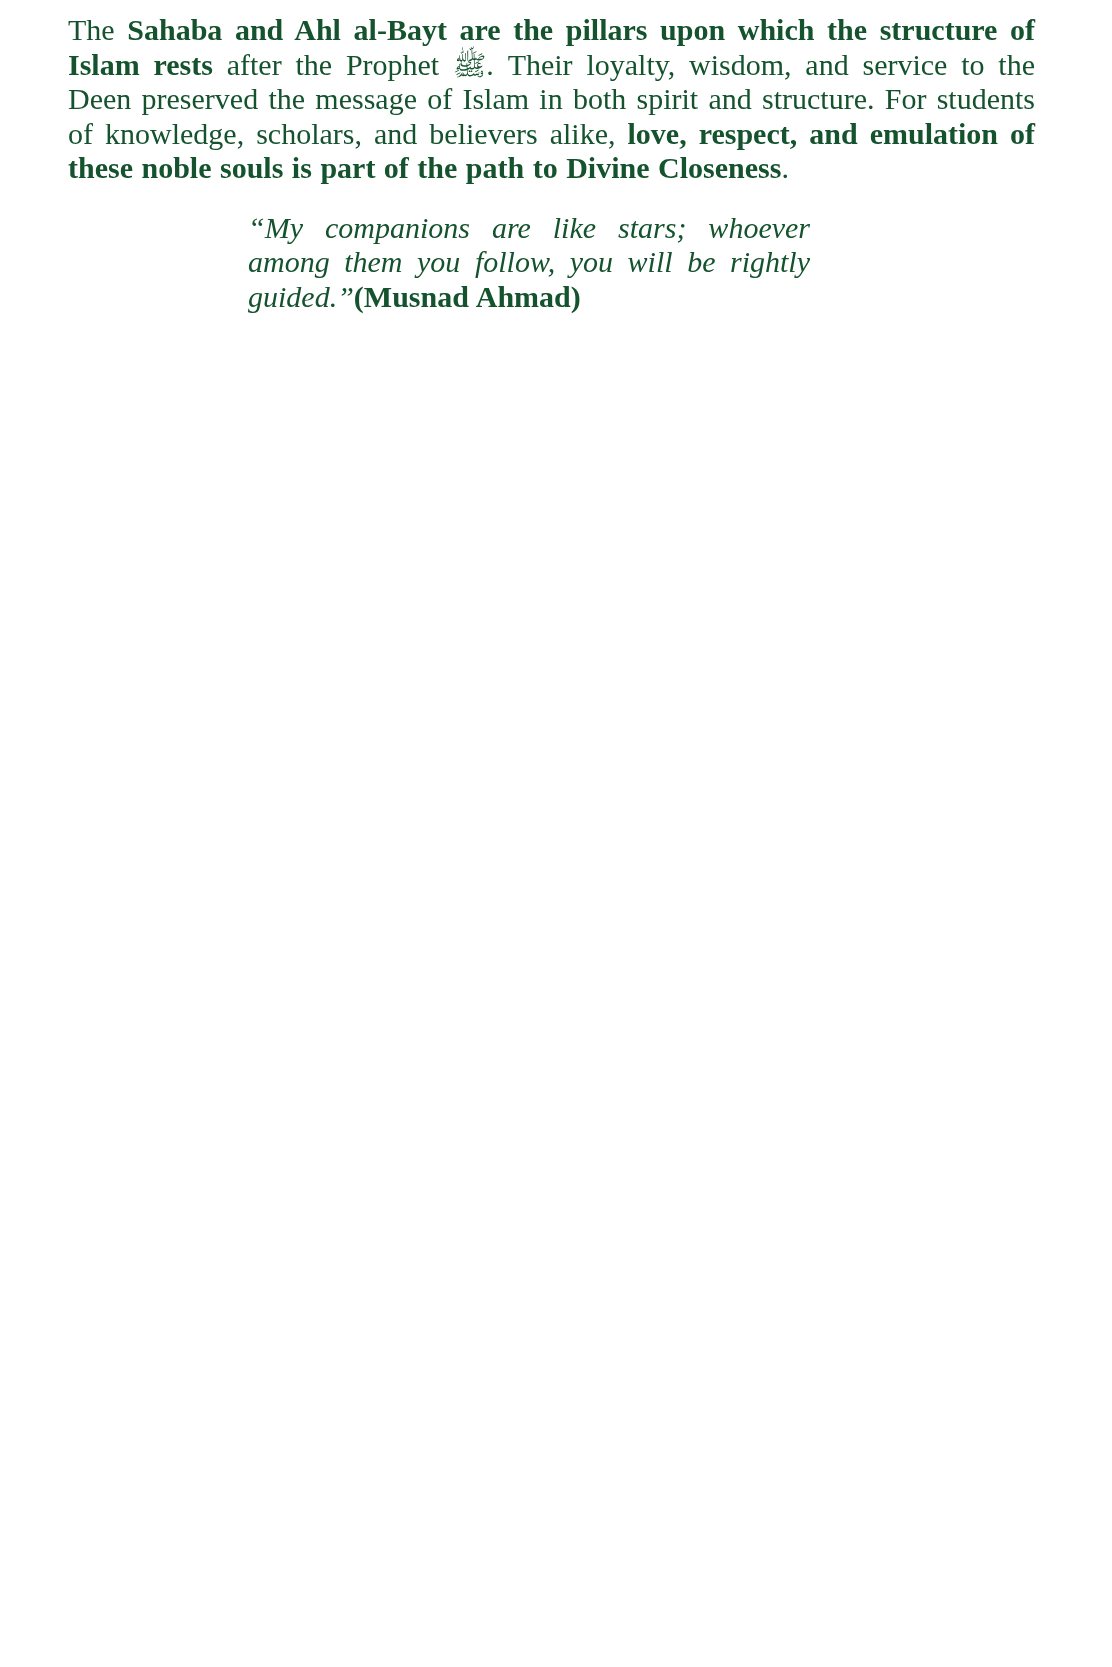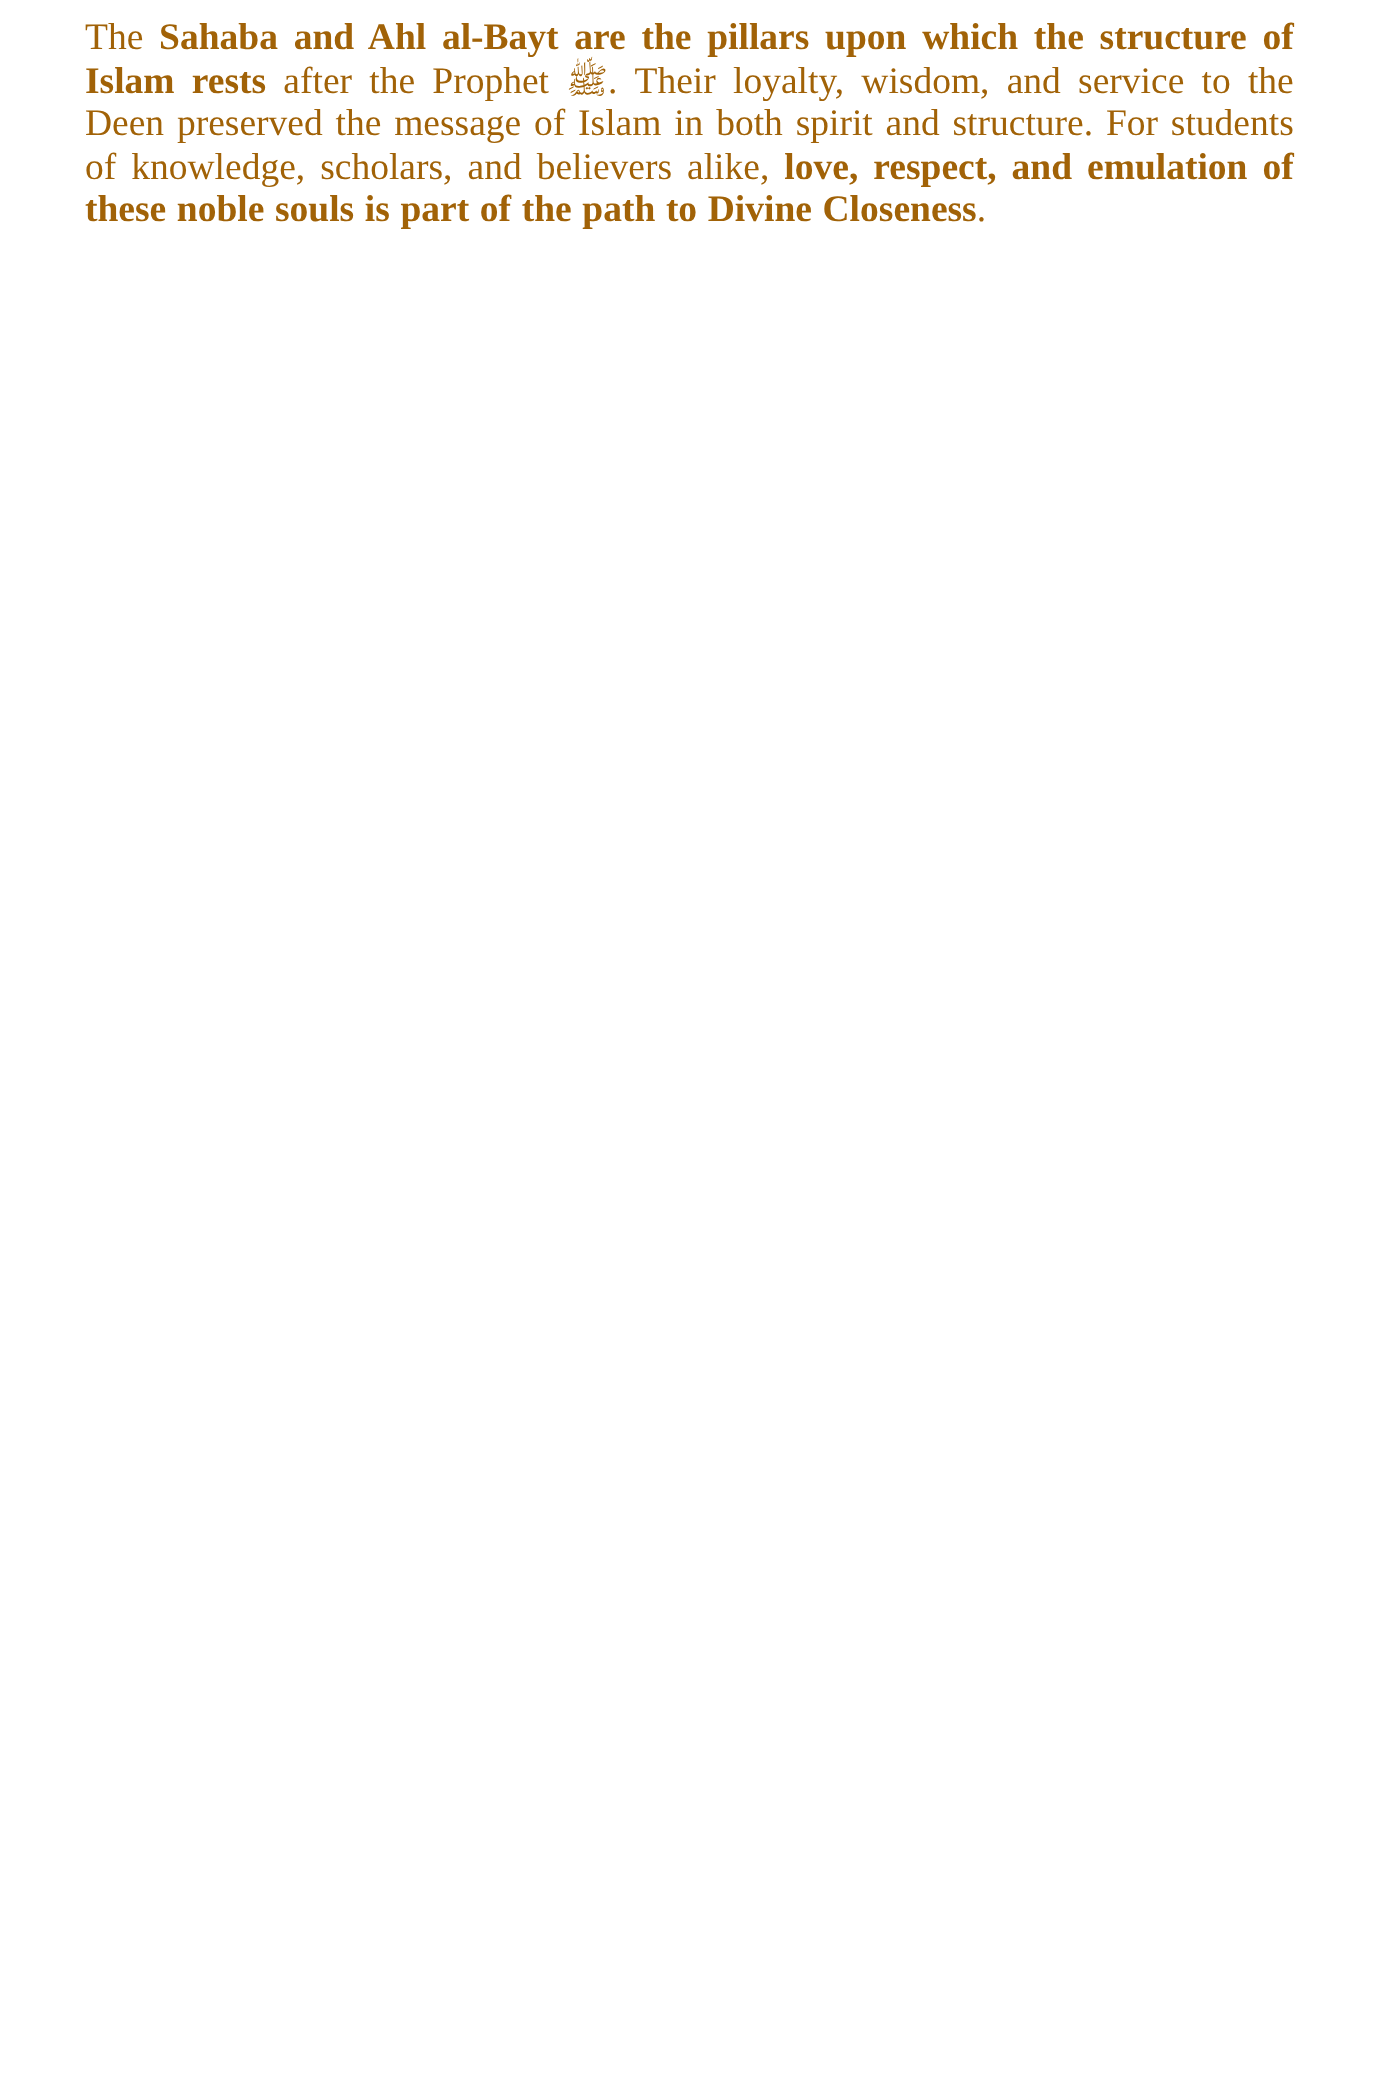--- a/index.html
+++ b/index.html
@@ -14,21 +14,21 @@
   }
   .page {
     box-sizing: border-box;
     width: 1112px;
     height: 1167px;
     background: #ffffff;
     padding: 13px 77px 0 68px;
     font-family: "Liberation Serif", "DejaVu Serif", serif;
     font-size: 30px;
     line-height: 34.5px;
-    color: #a16207;
+    color: #14532d;
     text-align: justify;
     word-spacing: 1px;
   }
   .para {
     margin: 0 0 9px 0;
   }
   .para b {
     font-weight: 700;
   }
   .saw {
@@ -48,14 +48,15 @@
   }
 </style>
 </head>
 <body>
 
 <div class="page">
 
   <p class="para"><span>The </span><b>Sahaba and Ahl al-Bayt are the pillars upon which the structure of Islam rests</b><span> after the Prophet </span><span class="saw">ﷺ</span><span>. Their loyalty, wisdom, and service to the Deen preserved the message of Islam in both spirit and structure. For students of knowledge, scholars, and believers alike, </span><b>love, respect, and emulation of these noble souls is part of the path to Divine Closeness</b><span>.</span></p>
 
 
+  <blockquote class="quote"><i>“My companions are like stars; whoever among them you follow, you will be rightly guided.”</i><b>(Musnad Ahmad)</b></blockquote>
 
 </div>
 
 </body></html>

